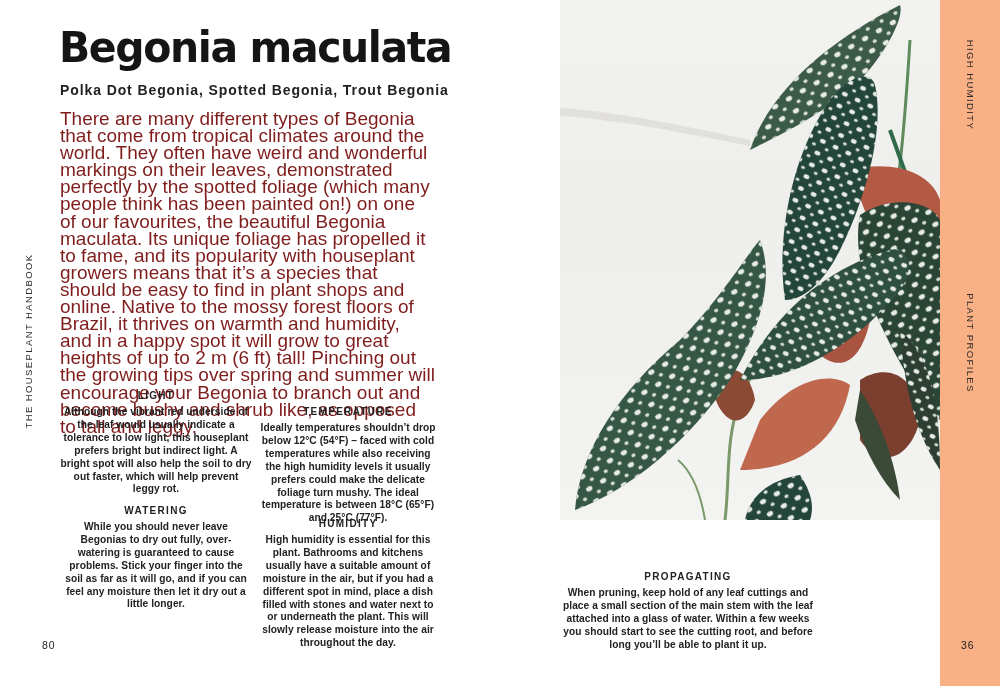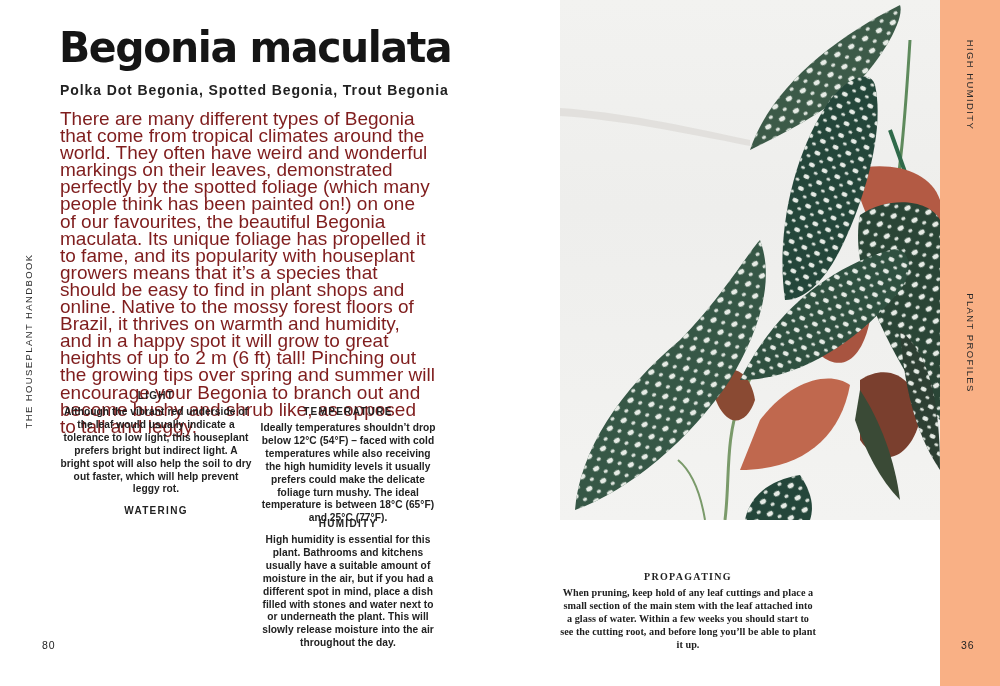--- a/index.html
+++ b/index.html
@@ -42,21 +42,21 @@
       margin-bottom: 5px;
     }
     .section p {
       font-size: 10.2px; line-height: 12.9px; color: #222; font-weight: bold;
       letter-spacing: 0.05px;
     }
     .sec-light { left: 60px; top: 390px; width: 192px; }
     .sec-water { left: 60px; top: 505px; width: 192px; }
     .sec-temp { left: 258px; top: 390px; width: 180px; margin-top: 16px; }
     .sec-humid { left: 258px; top: 518px; width: 180px; }
-    .sec-prop { left: 560px; top: 571px; width: 256px; font-family: Liberation Serif, serif; }
+    .sec-prop { left: 560px; top: 571px; width: 256px; }
 
     .folio-left {
       position: absolute; left: 22px; top: 639px;
       font-size: 10.5px; letter-spacing: 1px; color: #222; margin-left: 20px;
     }
 
     
     .photo {
       position: absolute; left: 560px; top: 0; width: 380px; height: 520px;
       background: linear-gradient(180deg, #f2f2f0 0%, #eeeeec 40%, #f3f3f1 100%);
@@ -96,20 +96,21 @@
   <div class="subtitle">Polka Dot Begonia, Spotted Begonia, Trout Begonia</div>
   <p class="intro">There are many different types of Begonia that come from tropical climates around the world. They often have weird and wonderful markings on their leaves, demonstrated perfectly by the spotted foliage (which many people think has been painted on!) on one of our favourites, the beautiful Begonia maculata. Its unique foliage has propelled it to fame, and its popularity with houseplant growers means that it’s a species that should be easy to find in plant shops and online. Native to the mossy forest floors of Brazil, it thrives on warmth and humidity, and in a happy spot it will grow to great heights of up to 2 m (6 ft) tall! Pinching out the growing tips over spring and summer will encourage your Begonia to branch out and become bushy and shrub like, as opposed to tall and leggy.</p>
 
   <div class="section sec-light">
     <h3>LIGHT</h3>
     <p>Although the vibrant red underside of the leaf would usually indicate a tolerance to low light, this houseplant prefers bright but indirect light. A bright spot will also help the soil to dry out faster, which will help prevent leggy rot.</p>
   </div>
 
   <div class="section sec-water">
     <h3>WATERING</h3>
+    <p>While you should never leave Begonias to dry out fully, over-watering is guaranteed to cause problems. Stick your finger into the soil as far as it will go, and if you can feel any moisture then let it dry out a little longer.</p>
   </div>
 
   <div class="section sec-temp">
     <h3>TEMPERATURE</h3>
     <p>Ideally temperatures shouldn’t drop below 12°C (54°F) – faced with cold temperatures while also receiving the high humidity levels it usually prefers could make the delicate foliage turn mushy. The ideal temperature is between 18°C (65°F) and 25°C (77°F).</p>
   </div>
 
   <div class="section sec-humid">
     <h3>HUMIDITY</h3>
     <p>High humidity is essential for this plant. Bathrooms and kitchens usually have a suitable amount of moisture in the air, but if you had a different spot in mind, place a dish filled with stones and water next to or underneath the plant. This will slowly release moisture into the air throughout the day.</p>

